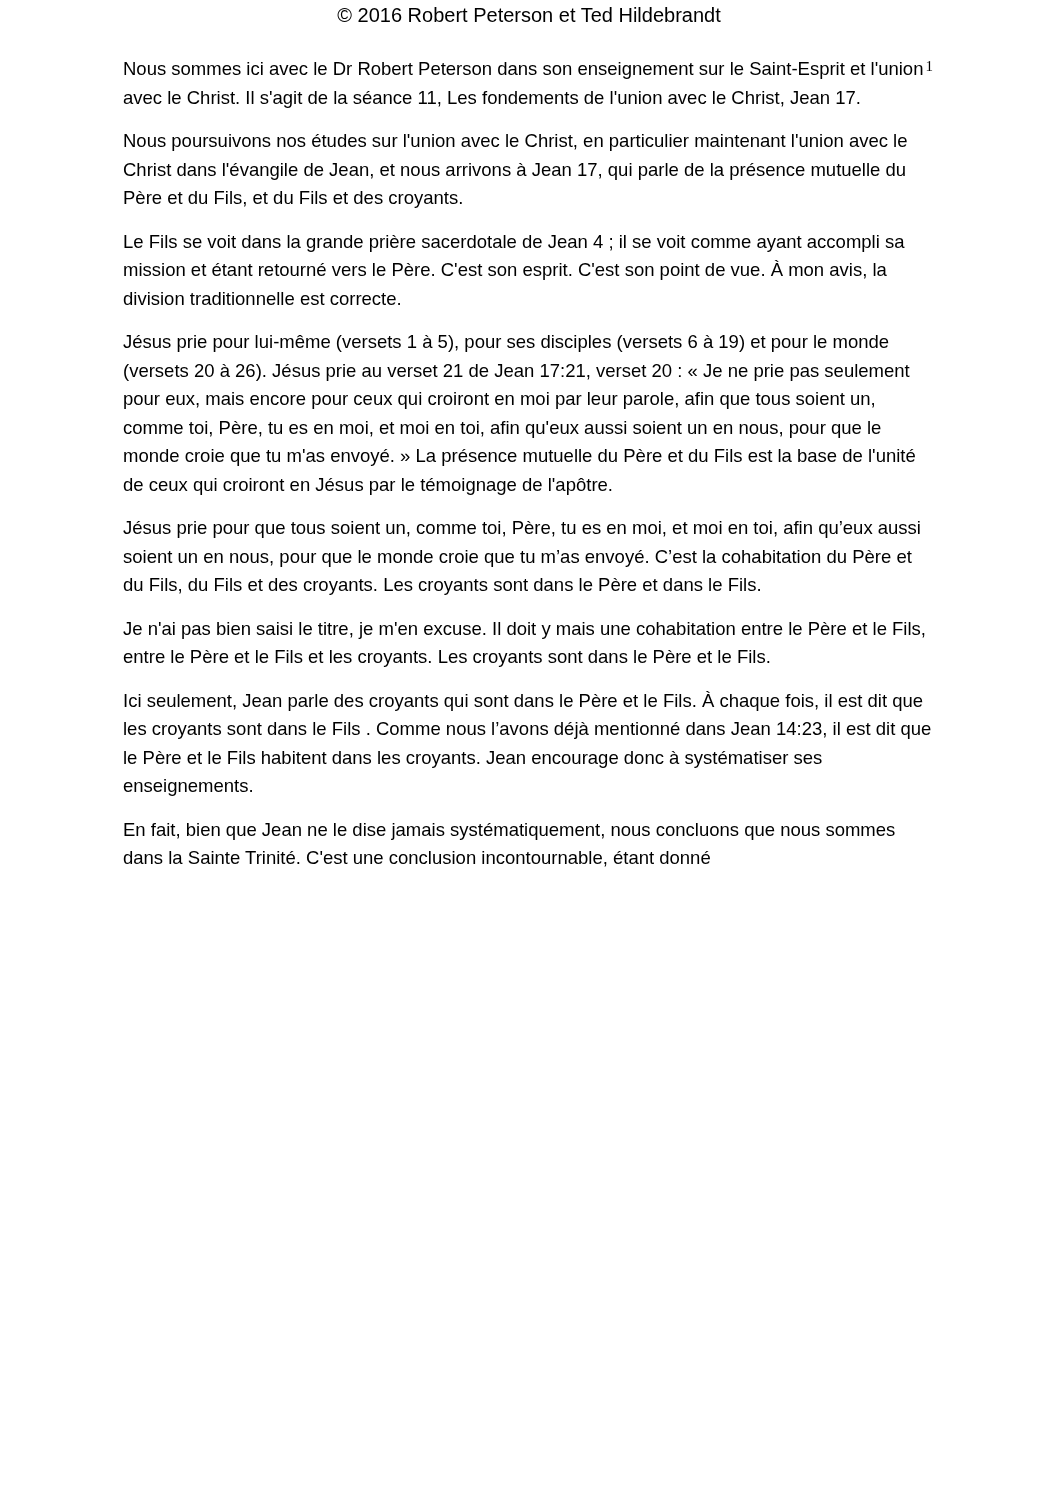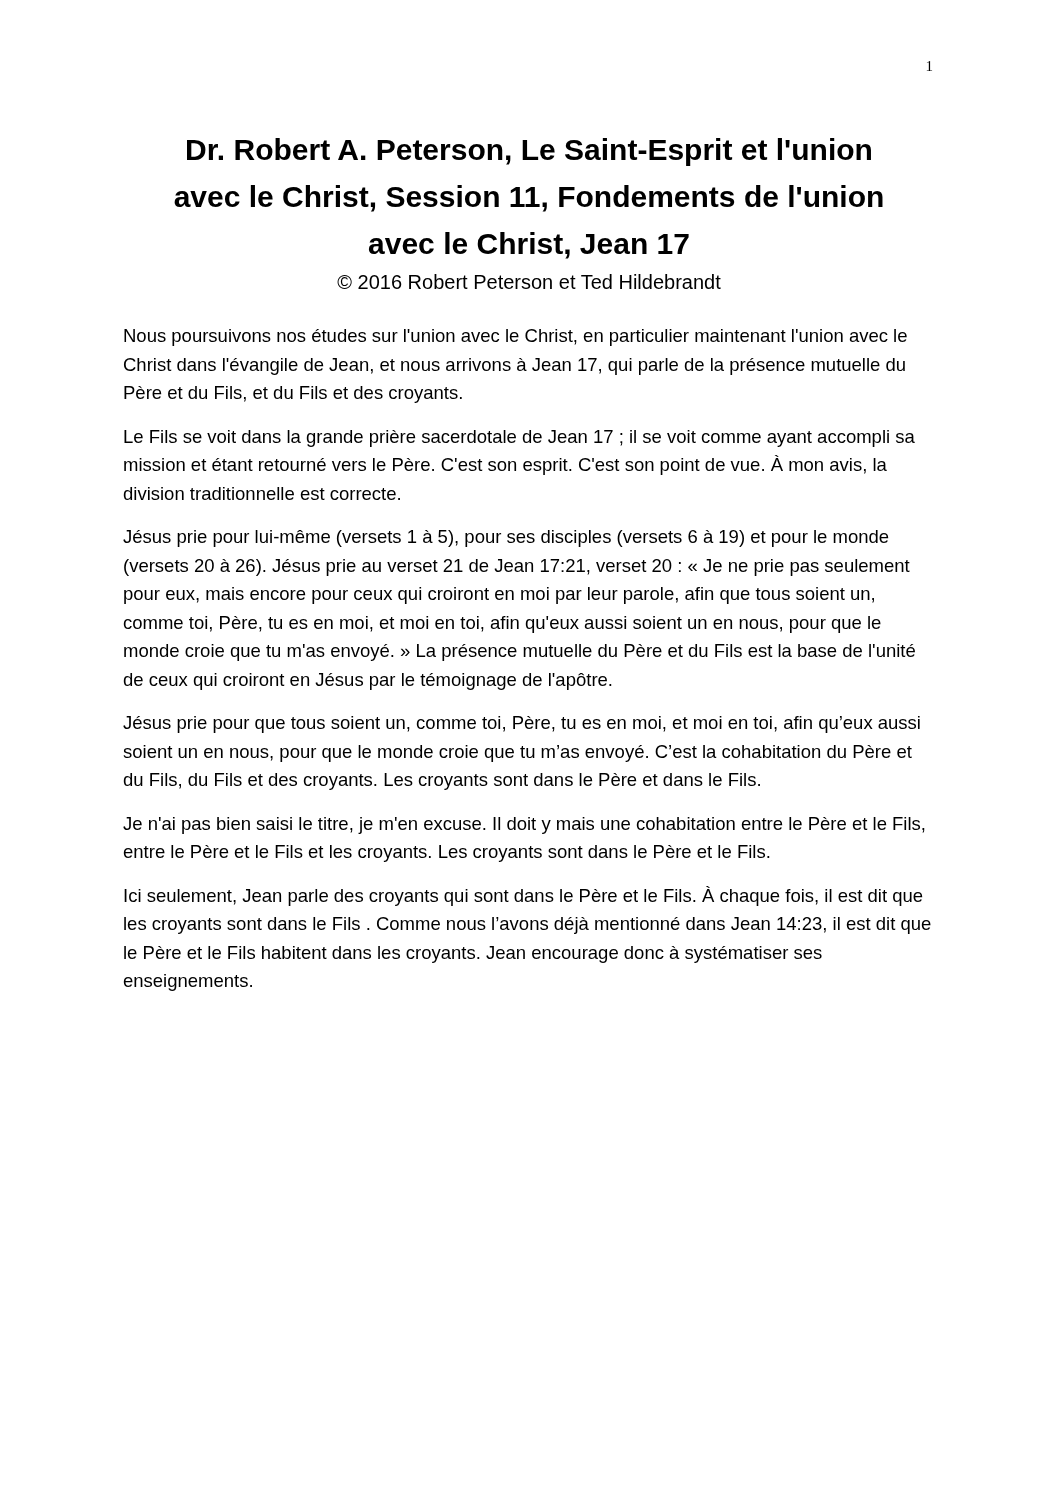--- a/index.html
+++ b/index.html
@@ -58,26 +58,27 @@
     margin-top: 15px;
   }
 </style>
 </head>
 <body>
 
 <div class="page">
 
   <div class="page-number">1</div>
 
-  <h1 class="doc-title">Dr. Robert A. Peterson, Le Saint-Esprit et l'union avec le Christ, Session 11, Fondements de l'union avec le Christ, Jean 17</h1>
 
   <div class="copyright">© 2016 Robert Peterson et Ted Hildebrandt</div>
 
   <div class="doc-body">
+    <p>Nous sommes ici avec le Dr Robert Peterson dans son enseignement sur le Saint-Esprit et l'union avec le Christ. Il s'agit de la séance 11, Les fondements de l'union avec le Christ, Jean 17.</p>
     <p>Nous poursuivons nos études sur l'union avec le Christ, en particulier maintenant l'union avec le Christ dans l'évangile de Jean, et nous arrivons à Jean 17, qui parle de la présence mutuelle du Père et du Fils, et du Fils et des croyants.</p>
-    <p>Le Fils se voit dans la grande prière sacerdotale de Jean 17 ; il se voit comme ayant accompli sa mission et étant retourné vers le Père. C'est son esprit. C'est son point de vue. À mon avis, la division traditionnelle est correcte.</p>
+    <p>Le Fils se voit dans la grande prière sacerdotale de Jean 4 ; il se voit comme ayant accompli sa mission et étant retourné vers le Père. C'est son esprit. C'est son point de vue. À mon avis, la division traditionnelle est correcte.</p>
     <p>Jésus prie pour lui-même (versets 1 à 5), pour ses disciples (versets 6 à 19) et pour le monde (versets 20 à 26). Jésus prie au verset 21 de Jean 17:21, verset 20 : « Je ne prie pas seulement pour eux, mais encore pour ceux qui croiront en moi par leur parole, afin que tous soient un, comme toi, Père, tu es en moi, et moi en toi, afin qu'eux aussi soient un en nous, pour que le monde croie que tu m'as envoyé. » La présence mutuelle du Père et du Fils est la base de l'unité de ceux qui croiront en Jésus par le témoignage de l'apôtre.</p>
     <p>Jésus prie pour que tous soient un, comme toi, Père, tu es en moi, et moi en toi, afin qu’eux aussi soient un en nous, pour que le monde croie que tu m’as envoyé. C’est la cohabitation du Père et du Fils, du Fils et des croyants. Les croyants sont dans le Père et dans le Fils.</p>
     <p>Je n'ai pas bien saisi le titre, je m'en excuse. Il doit y mais une cohabitation entre le Père et le Fils, entre le Père et le Fils et les croyants. Les croyants sont dans le Père et le Fils.</p>
     <p>Ici seulement, Jean parle des croyants qui sont dans le Père et le Fils. À chaque fois, il est dit que les croyants sont dans le Fils . Comme nous l’avons déjà mentionné dans Jean 14:23, il est dit que le Père et le Fils habitent dans les croyants. Jean encourage donc à systématiser ses enseignements.</p>
+    <p>En fait, bien que Jean ne le dise jamais systématiquement, nous concluons que nous sommes dans la Sainte Trinité. C'est une conclusion incontournable, étant donné</p>
   </div>
 
 </div>
 
 </body></html>

